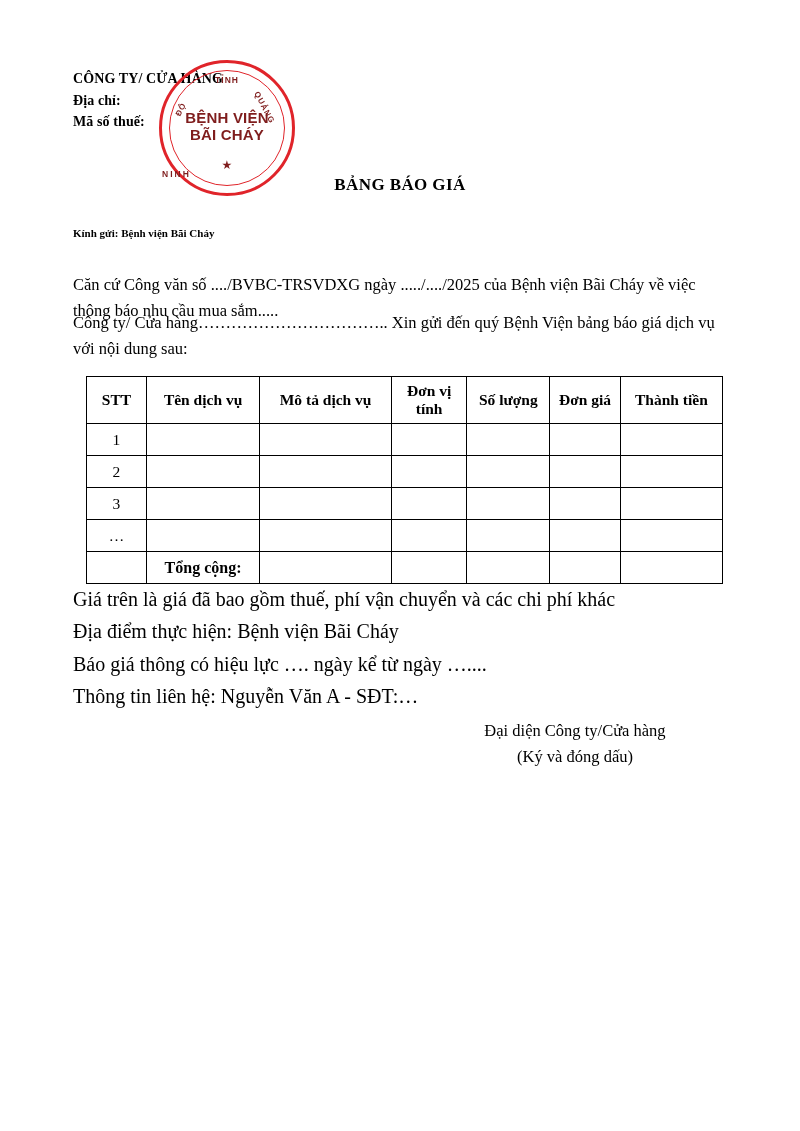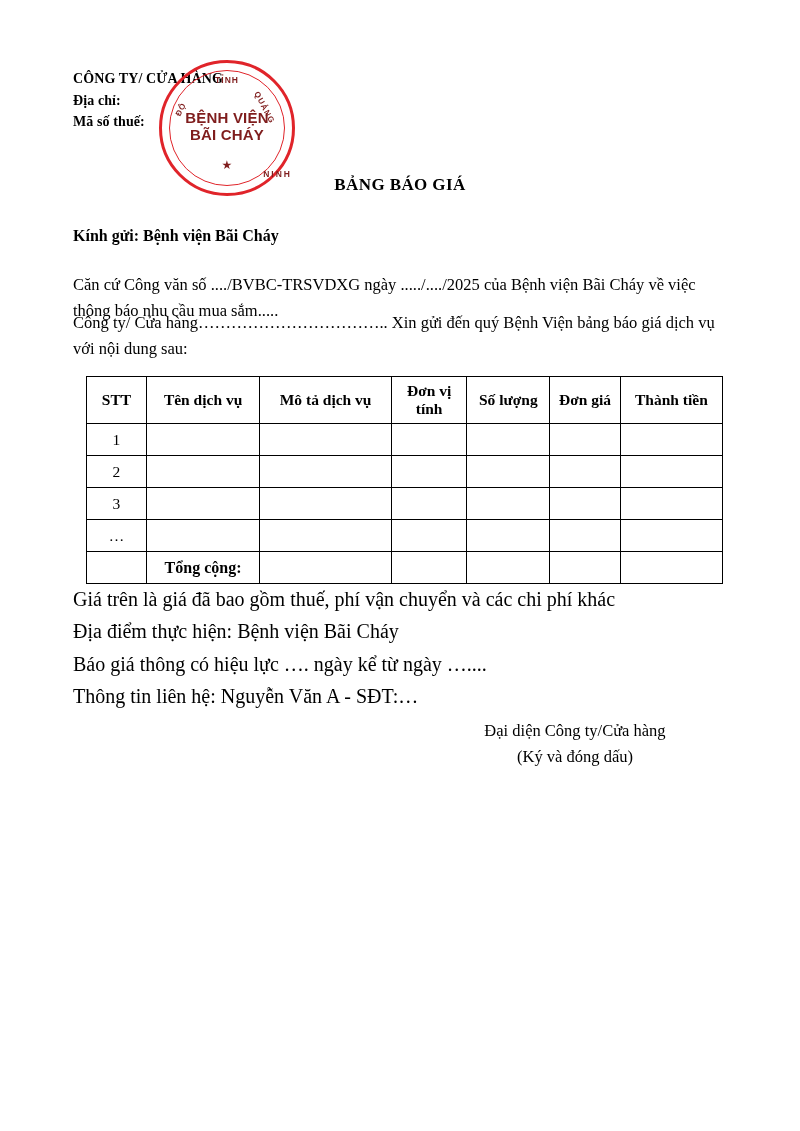--- a/index.html
+++ b/index.html
@@ -78,21 +78,21 @@
     font-family: "Liberation Sans", sans-serif;
     font-size: 8.5px;
     font-weight: bold;
     letter-spacing: 1px;
   }
   .seal .seal-bottom-arc {
     position: absolute;
     left: 0;
     right: 0;
     bottom: 14px;
-    text-align: right;
+    text-align: left;
     font-family: "Liberation Sans", sans-serif;
     font-size: 8.5px;
     font-weight: bold;
     letter-spacing: 2px;
   }
   .seal .seal-star {
     position: absolute;
     left: 50%;
     bottom: 22px;
     transform: translateX(-50%);
@@ -130,21 +130,21 @@
     font-size: 17px;
     font-weight: bold;
     letter-spacing: 0.4px;
   }
 
   
   .recipient {
     position: absolute;
     left: 73px;
     top: 227px;
-    font-size: 16px;
+    font-size: 11px;
     font-weight: bold;
   }
   .para {
     position: absolute;
     left: 73px;
     width: 655px;
     font-size: 16.5px;
     line-height: 1.58;
     text-align: left;
   }

